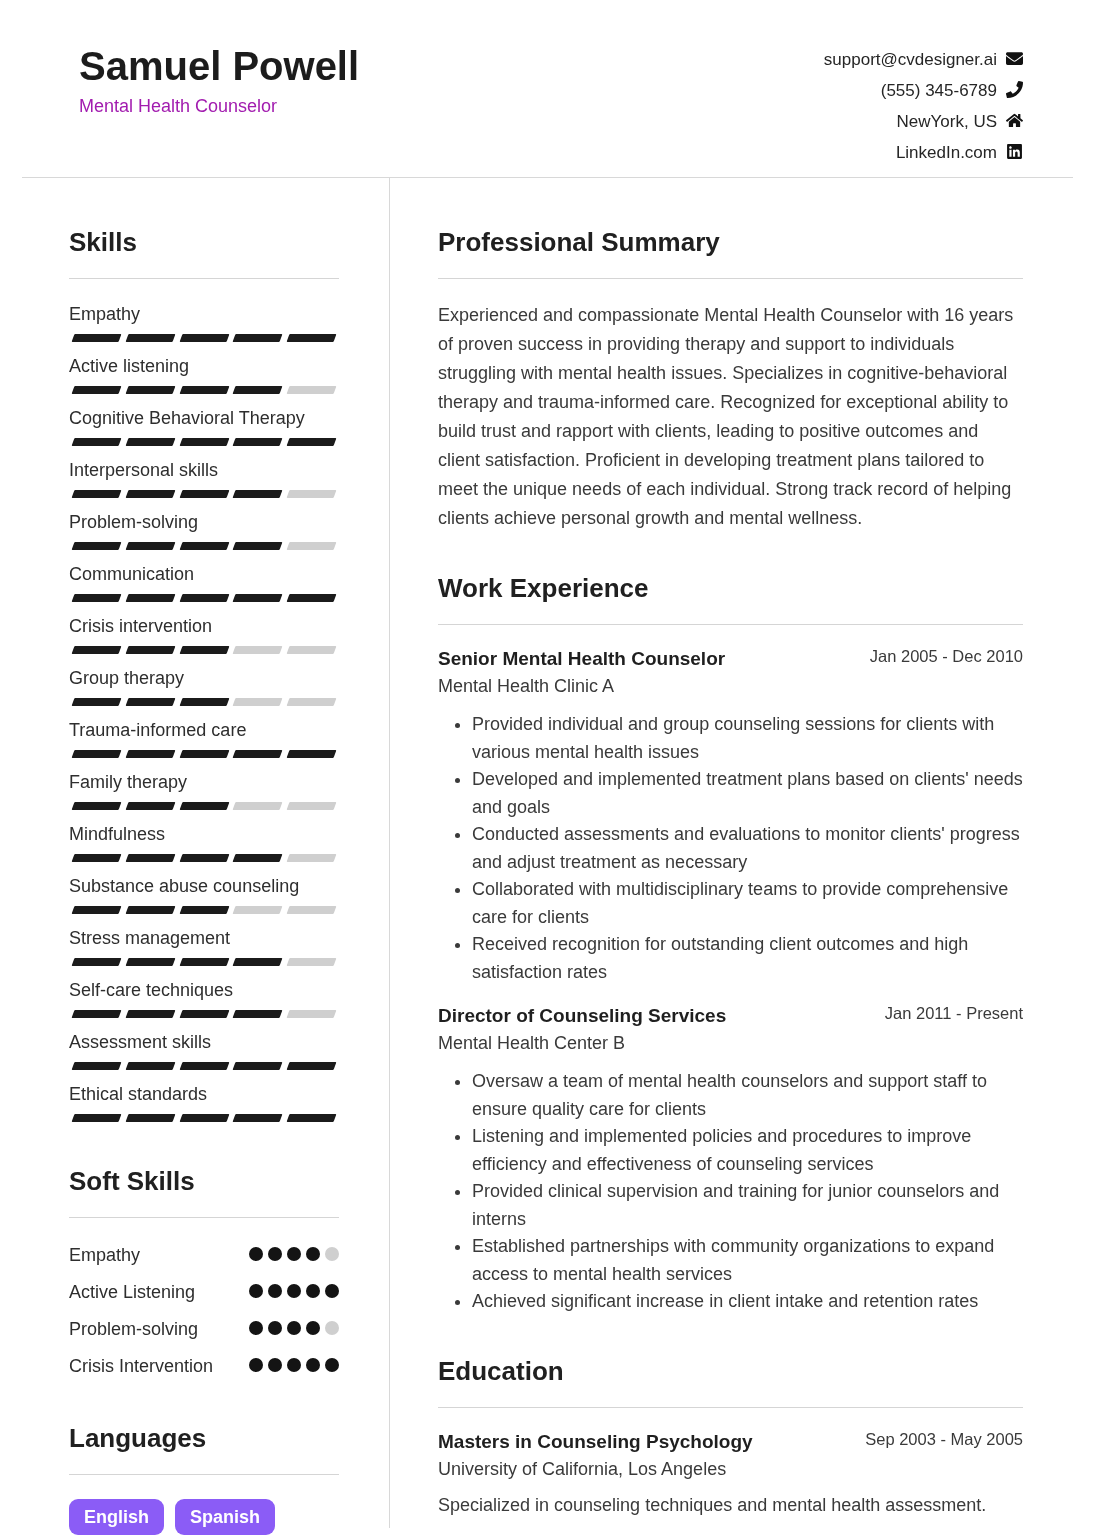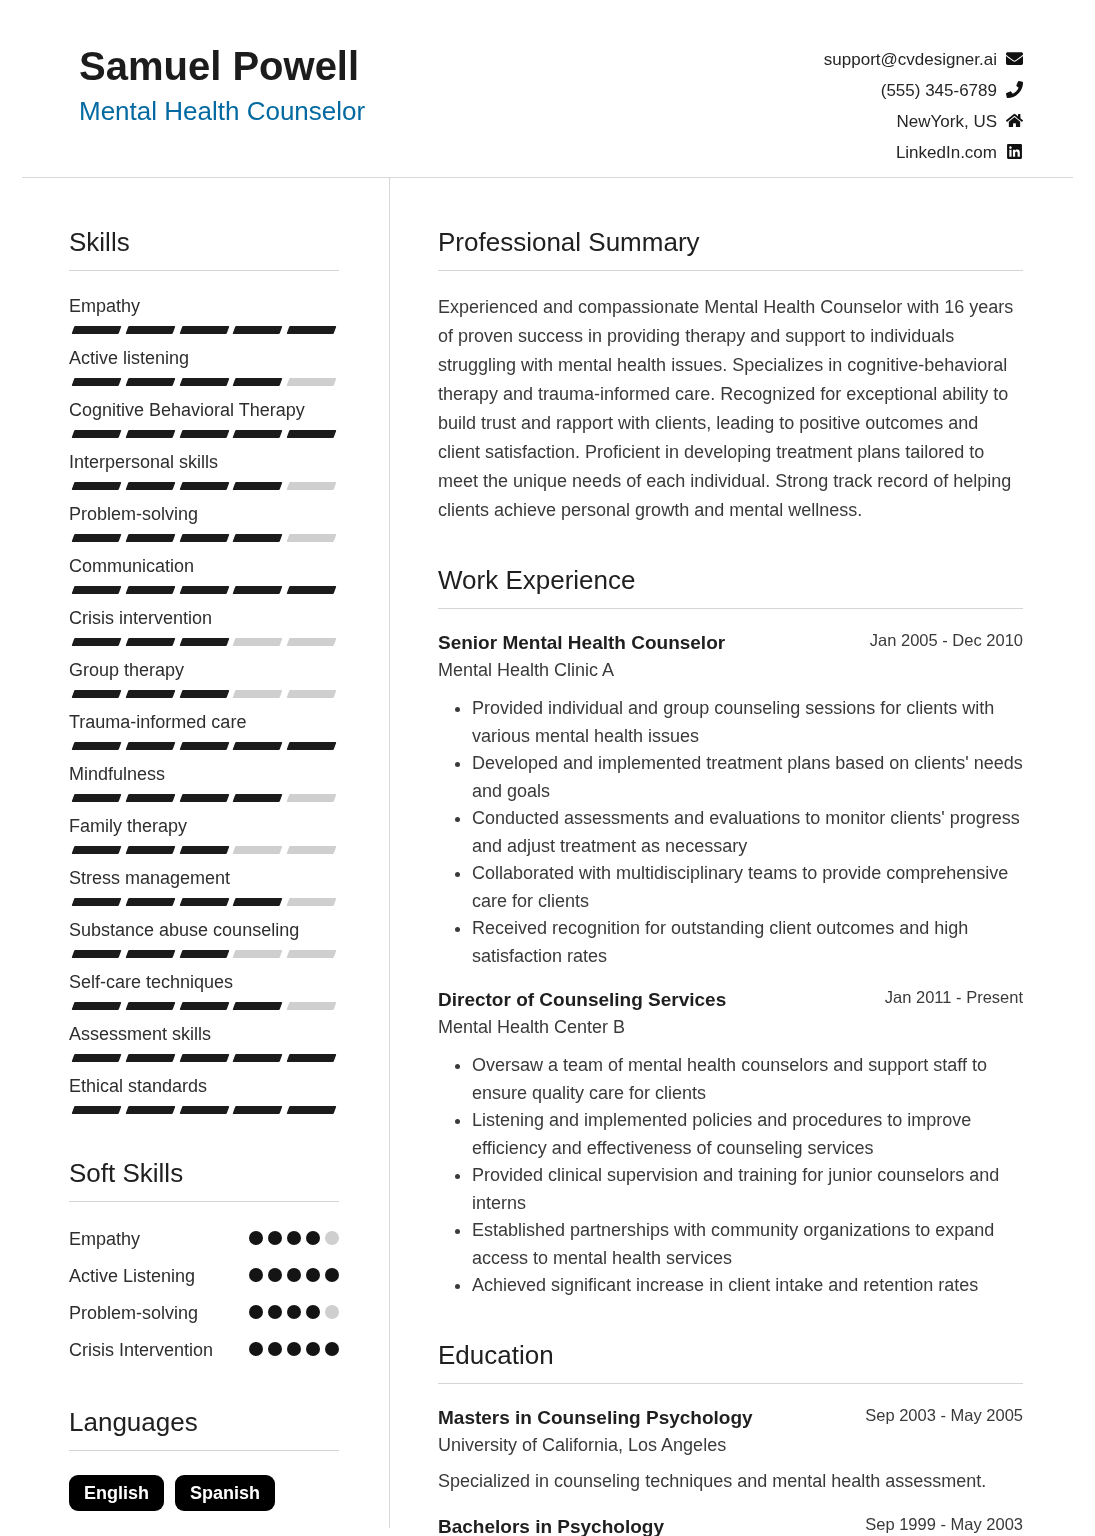--- a/index.html
+++ b/index.html
@@ -9,53 +9,53 @@
     font-family:"Liberation Sans","DejaVu Sans",sans-serif;
     color:#3b3b3b; overflow:hidden; position:relative;border-radius:8px;
   }
   
   .header {
     height:178px; padding:44px 50px 0 57px;
     border-bottom:1px solid #d8d8d8;
     display:flex; justify-content:space-between; align-items:flex-start;
   }
   .person-name { font-size:40px; font-weight:700; color:#1c1c1c; line-height:44px; }
-  .person-title { font-size:26px; color:#0369a1; margin-top:8px; }
+  .person-title { font-size:18px; color:#a21caf; margin-top:8px; }
   .contact { text-align:right; }
   .contact-row { font-size:17px; color:#262626; line-height:31px; white-space:nowrap;text-align:right; }
   .contact-row .cicon { display:inline-block; width:17px; height:17px; margin-left:9px; vertical-align:-2px; }
   .cicon svg { width:100%; height:100%; fill:#111; display:block; }
   
   .columns { display:flex; height:1350px; }
   .sidebar { width:368px; border-right:1px solid #d8d8d8; padding:49px 50px 0 47px; }
   .main { flex:1; padding:49px 50px 0 48px; }
   
   .sec-heading {
-    font-size:26px; font-weight:400; color:#202020;
-    padding-bottom:12px; border-bottom:1px solid #d5d5d5; margin-bottom:22px;
+    font-size:26px; font-weight:700; color:#202020;
+    padding-bottom:20px; border-bottom:1px solid #d5d5d5; margin-bottom:22px;
   }
   .sidebar .sec-heading { margin-bottom:24px; }
   .section + .section { margin-top:40px; }
   .sidebar .section + .section { margin-top:44px; }
   
   .skill-item { margin-bottom:13px; }
   .skill-label { font-size:18px; color:#2e2e2e; line-height:22px; margin-bottom:9px; }
   .skill-bar { display:flex; gap:7px; padding:0 4px; }
   .seg { flex:1; height:8px; background:#cfcfcf; transform:skewX(-20deg); border-radius:1px; }
   .seg.filled { background:#1b1b1b; }
   
   .soft-skill-item { display:flex; justify-content:space-between; align-items:flex-start; margin-bottom:11px; }
   .soft-skill-label { font-size:18px; color:#2e2e2e; line-height:26px; max-width:150px; }
   .soft-skill-dots { display:flex; gap:5px; padding-top:5px; }
   .dot { width:14px; height:14px; border-radius:50%; background:#cfcfcf; }
   .dot.filled { background:#141414; }
   
   .language-row { display:flex; gap:11px; }
   .language-badge {
-    background:#000000; color:#fff; font-weight:700; font-size:18px;
+    background:#8b5cf6; color:#fff; font-weight:700; font-size:18px;
     padding:7px 15px; border-radius:9px; line-height:22px;
   }
   
   .summary-text { font-size:18px; line-height:29px; color:#3a3a3a; }
   .entry { margin-bottom:18px; }
   .entry-head { display:flex; justify-content:space-between; align-items:flex-start; }
   .entry-title { font-size:19px; font-weight:700; color:#1f1f1f; line-height:24px; }
   .entry-dates { font-size:16.5px; color:#3a3a3a; white-space:nowrap; padding-left:12px; }
   .entry-sub { font-size:18px; color:#3a3a3a; margin-top:3px; line-height:24px; }
   .entry ul { margin:13px 0 0 0; padding-left:34px; }
@@ -187,56 +187,56 @@
             <div class="skill-label">Trauma-informed care</div>
             <div class="skill-bar">
               <span class="seg filled"></span>
               <span class="seg filled"></span>
               <span class="seg filled"></span>
               <span class="seg filled"></span>
               <span class="seg filled"></span>
             </div>
           </div>
           <div class="skill-item">
+            <div class="skill-label">Family therapy</div>
+            <div class="skill-bar">
+              <span class="seg filled"></span>
+              <span class="seg filled"></span>
+              <span class="seg filled"></span>
+              <span class="seg"></span>
+              <span class="seg"></span>
+            </div>
+          </div>
+          <div class="skill-item">
             <div class="skill-label">Mindfulness</div>
             <div class="skill-bar">
               <span class="seg filled"></span>
               <span class="seg filled"></span>
               <span class="seg filled"></span>
               <span class="seg filled"></span>
               <span class="seg"></span>
             </div>
           </div>
           <div class="skill-item">
-            <div class="skill-label">Family therapy</div>
+            <div class="skill-label">Substance abuse counseling</div>
             <div class="skill-bar">
               <span class="seg filled"></span>
               <span class="seg filled"></span>
               <span class="seg filled"></span>
               <span class="seg"></span>
               <span class="seg"></span>
             </div>
           </div>
           <div class="skill-item">
             <div class="skill-label">Stress management</div>
             <div class="skill-bar">
               <span class="seg filled"></span>
               <span class="seg filled"></span>
               <span class="seg filled"></span>
               <span class="seg filled"></span>
-              <span class="seg"></span>
-            </div>
-          </div>
-          <div class="skill-item">
-            <div class="skill-label">Substance abuse counseling</div>
-            <div class="skill-bar">
-              <span class="seg filled"></span>
-              <span class="seg filled"></span>
-              <span class="seg filled"></span>
-              <span class="seg"></span>
               <span class="seg"></span>
             </div>
           </div>
           <div class="skill-item">
             <div class="skill-label">Self-care techniques</div>
             <div class="skill-bar">
               <span class="seg filled"></span>
               <span class="seg filled"></span>
               <span class="seg filled"></span>
               <span class="seg filled"></span>

